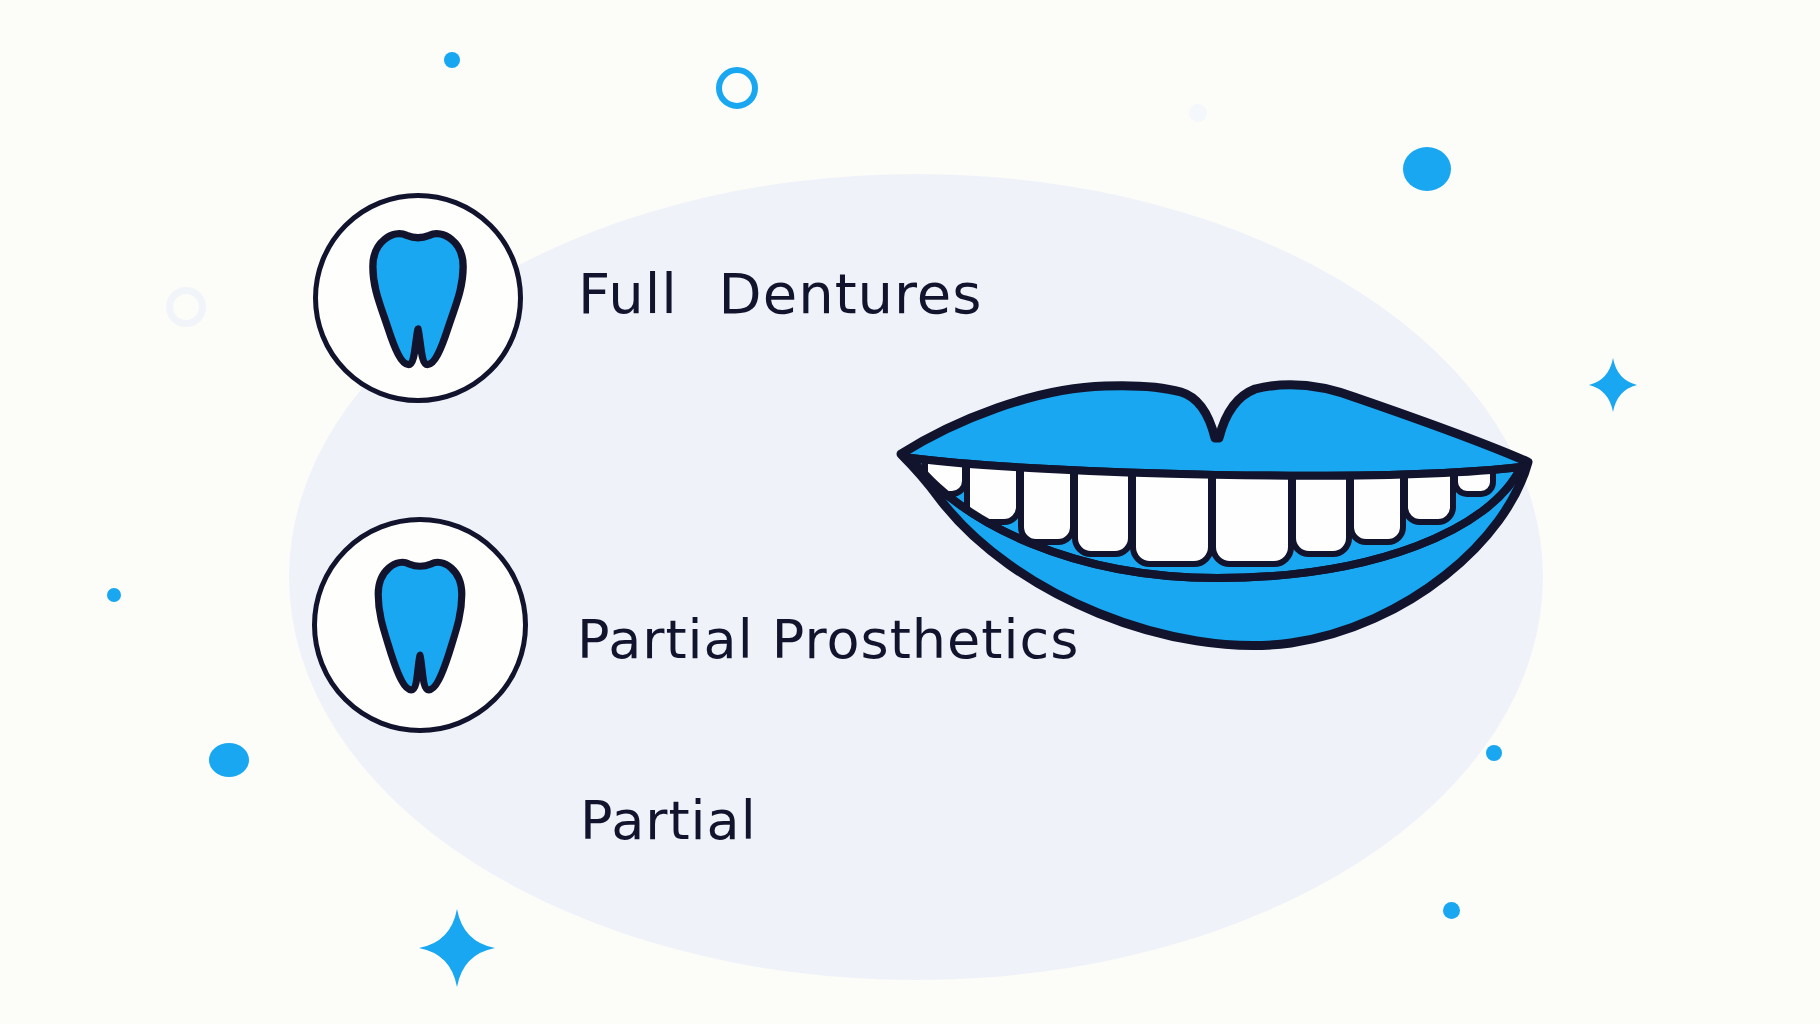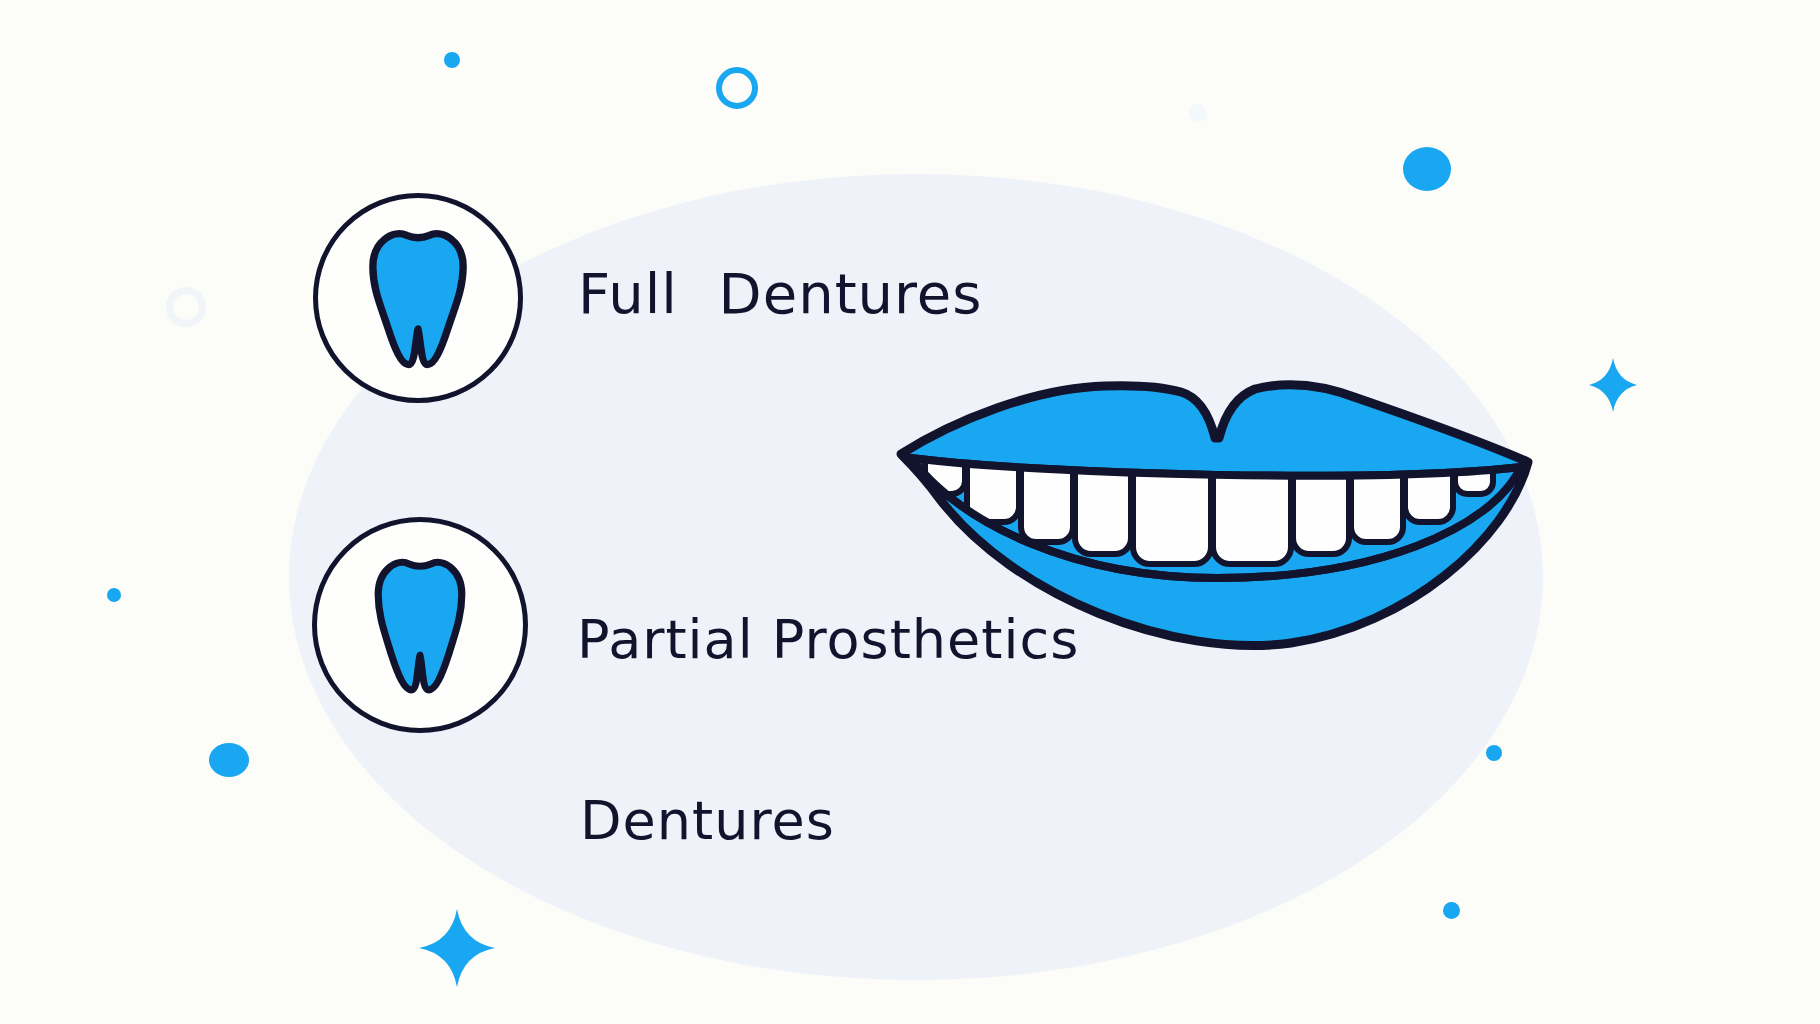--- a/index.html
+++ b/index.html
@@ -102,21 +102,21 @@
     <svg viewBox="0 0 120 140" width="132" height="160">
       <path d="M 22 42 C 22 20, 39 9, 50 14.5 C 56 17, 64 17, 70 14.5
                C 81 9, 98 20, 98 42 C 98 62, 92 77, 86 97
                C 80 115.5, 74 129, 68 129 C 62 129, 62.5 108, 60 97.5
                C 57.5 108, 58 129, 52 129 C 46 129, 40 115.5, 34 97
                C 28 77, 22 62, 22 42 Z" fill="#18A7F0" stroke="#12142E" stroke-width="6.5" stroke-linejoin="round"></path>
     </svg>
   </div>
   <div class="label l2">Partial Prosthetics</div>
 
-  <div class="label l3">Dentures</div>
+  <div class="label l3">Partial</div>
 
   <svg class="mouth" viewBox="0 0 645 285">
     <defs>
       <clipPath id="mouth-open-clip">
         <path d="M 16 86 C 150 103, 490 111, 626 95
                  C 596 158, 478 206, 322 206
                  C 182 206, 68 154, 16 86 Z"></path>
       </clipPath>
     </defs>
 

